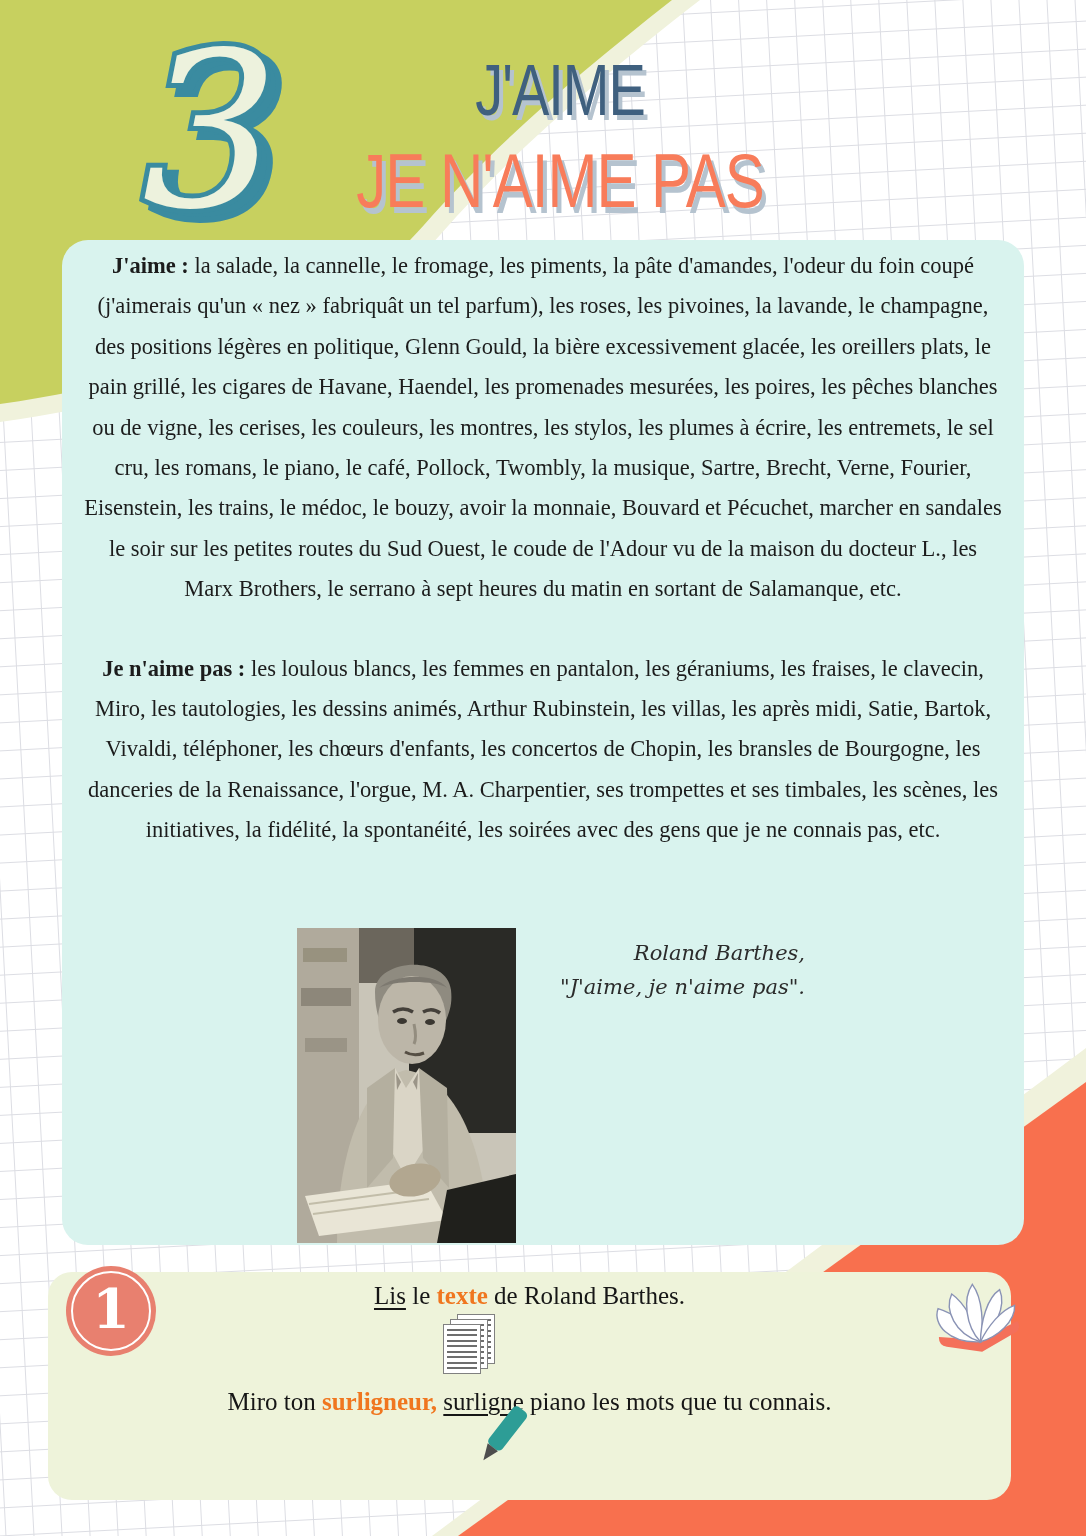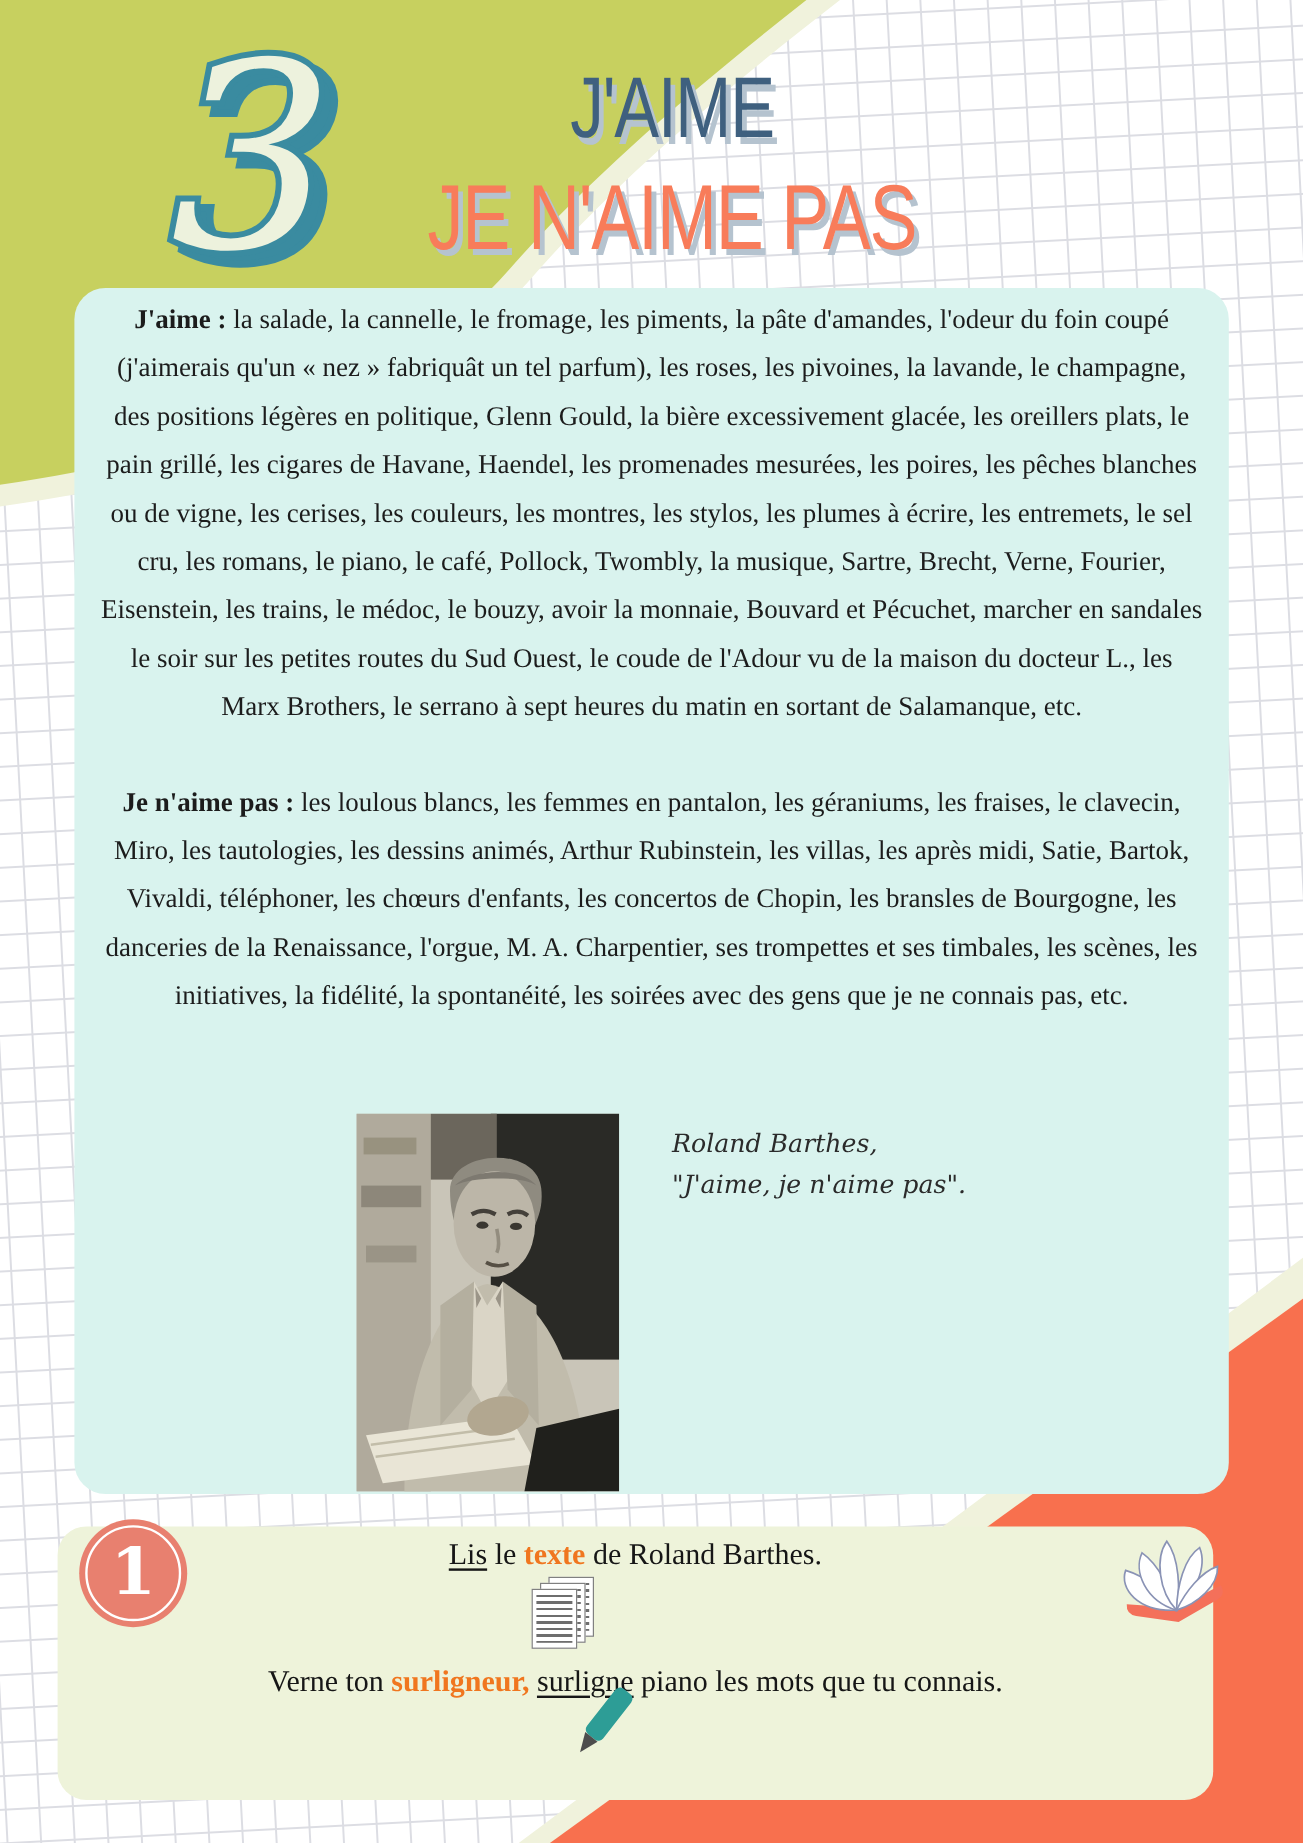--- a/index.html
+++ b/index.html
@@ -53,21 +53,21 @@
   .mint-text p{margin:0;}
   .mint-text p + p{margin-top:39px;}
   .para-label{font-weight:bold;}
 
   .photo{
     position:absolute; left:297px; top:928px; width:219px; height:315px; z-index:3;
   }
   .caption{
     position:absolute; left:560px; top:936px; z-index:3;
     font-family:"DejaVu Serif", serif; font-style:italic;
-    font-size:21px; line-height:34px; color:#2b2b2b;
+    font-size:21px; line-height:34px; color:#2b2b2b;text-align:right;
   }
 
   .cream-box{
     position:absolute; left:48px; top:1272px; width:963px; height:228px; z-index:4;
     background:var(--cream); border-radius:24px;
   }
   .task-line{
     position:absolute; left:0; width:100%; text-align:center;
     font-size:25px; color:#161616;
   }
@@ -179,21 +179,21 @@
 
   <div class="cream-box">
     <div class="task-line task-line1"><span class="u">Lis</span><span> le </span><span class="accent">texte</span><span> de Roland Barthes.</span></div>
 
     <div class="pages">
       <div class="sheet s1"></div>
       <div class="sheet s2"></div>
       <div class="sheet s3"></div>
     </div>
 
-    <div class="task-line task-line2"><span>Verne ton </span><span class="accent">surligneur,</span><span> </span><span class="u">surligne</span><span> piano les mots que tu connais.</span></div>
+    <div class="task-line task-line2"><span>Miro ton </span><span class="accent">surligneur,</span><span> </span><span class="u">surligne</span><span> piano les mots que tu connais.</span></div>
 
     <svg class="marker-icon" viewBox="0 0 80 78" aria-hidden="true">
       <g transform="rotate(38 40 39)">
         <rect x="31" y="2" width="17" height="48" rx="5" fill="#2d9d96"></rect>
         <polygon points="33,50 46,50 40,66" fill="#4d4d4d"></polygon>
       </g>
     </svg>
   </div>
 
   <div class="badge">

